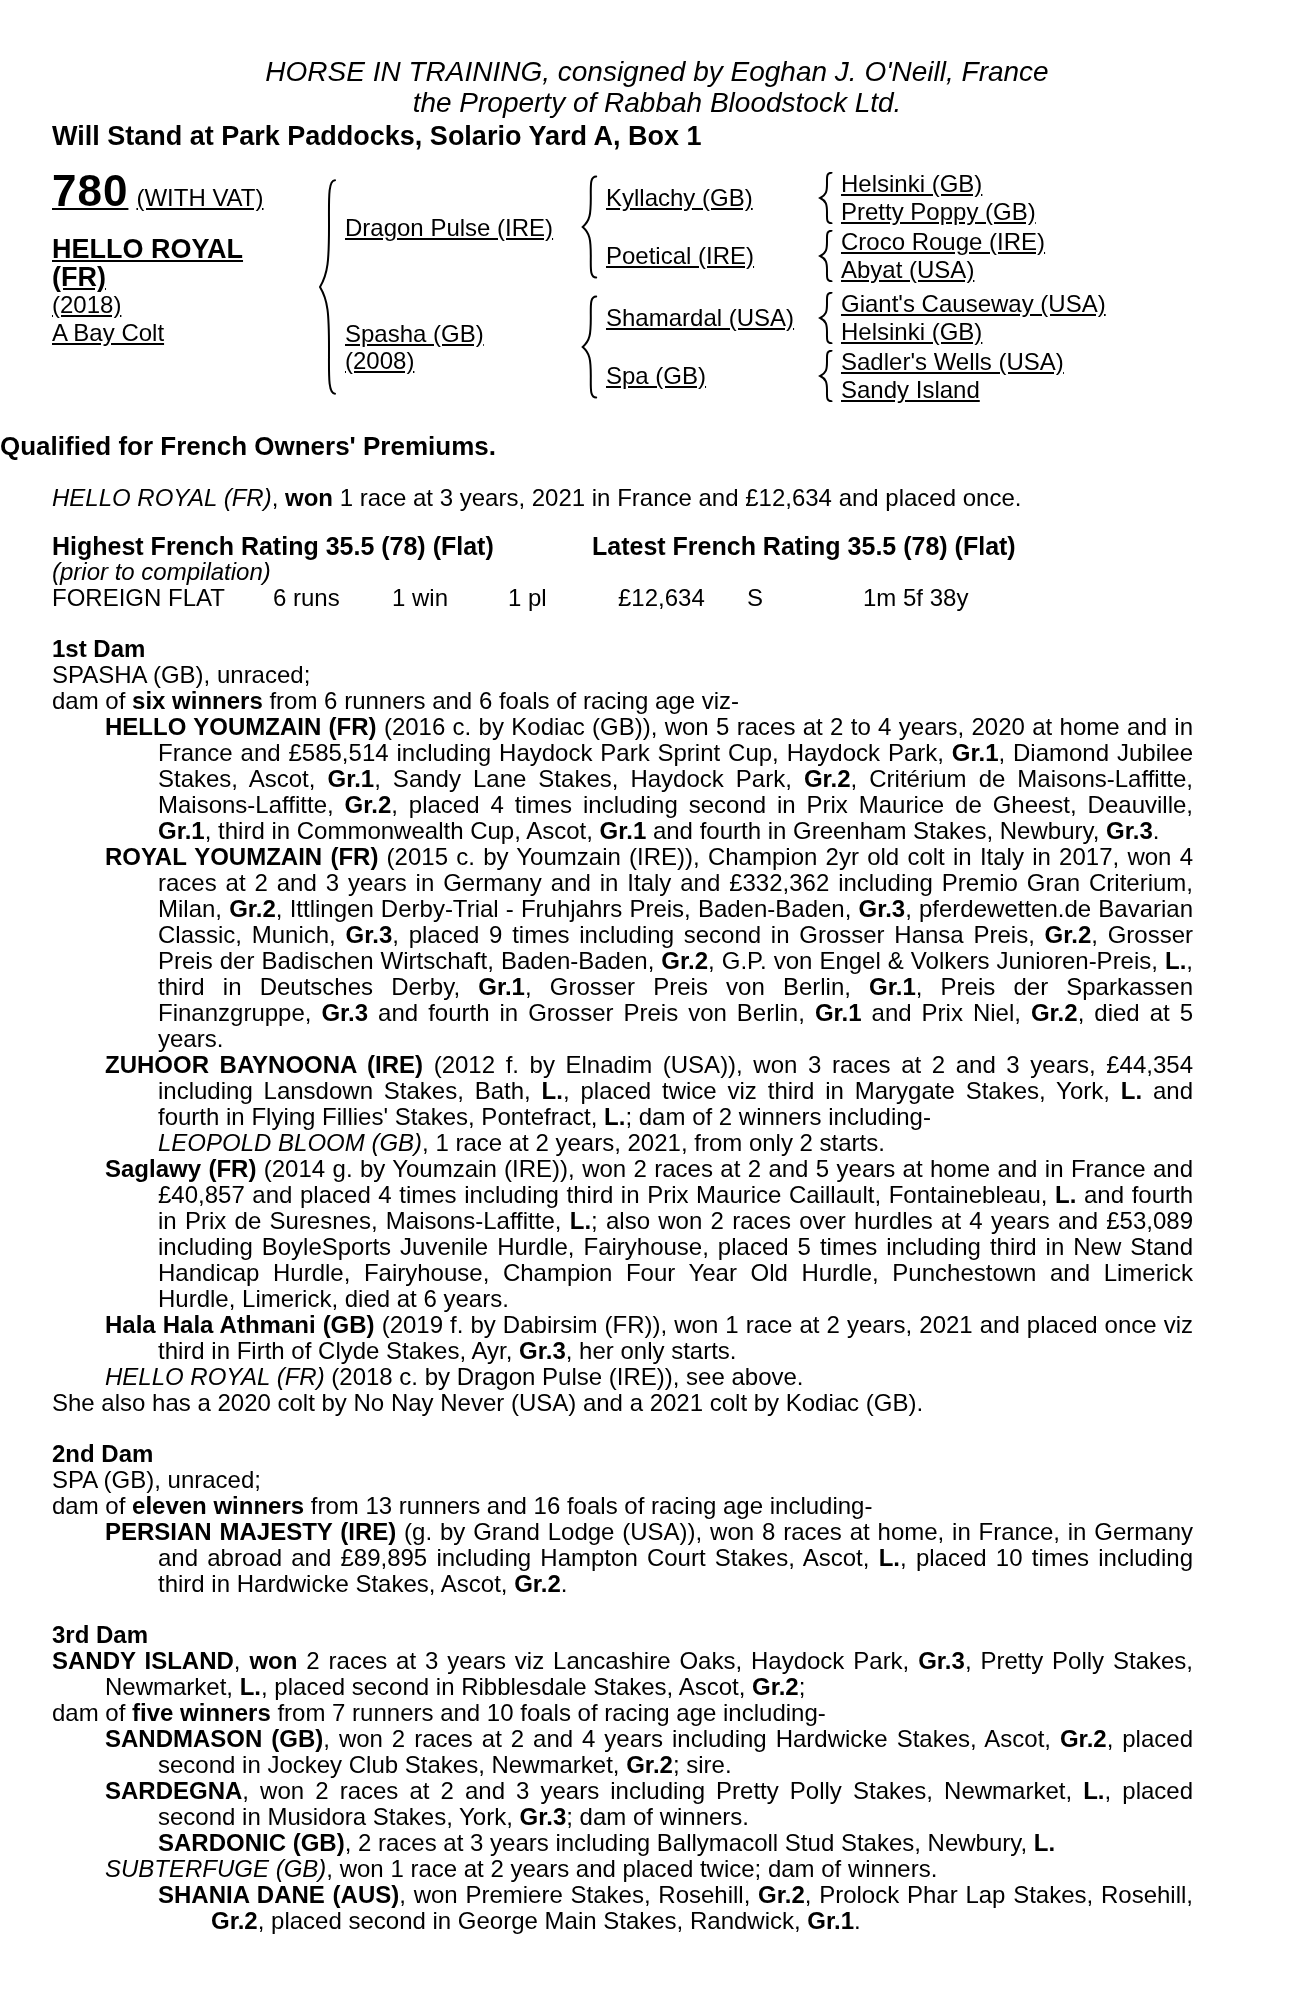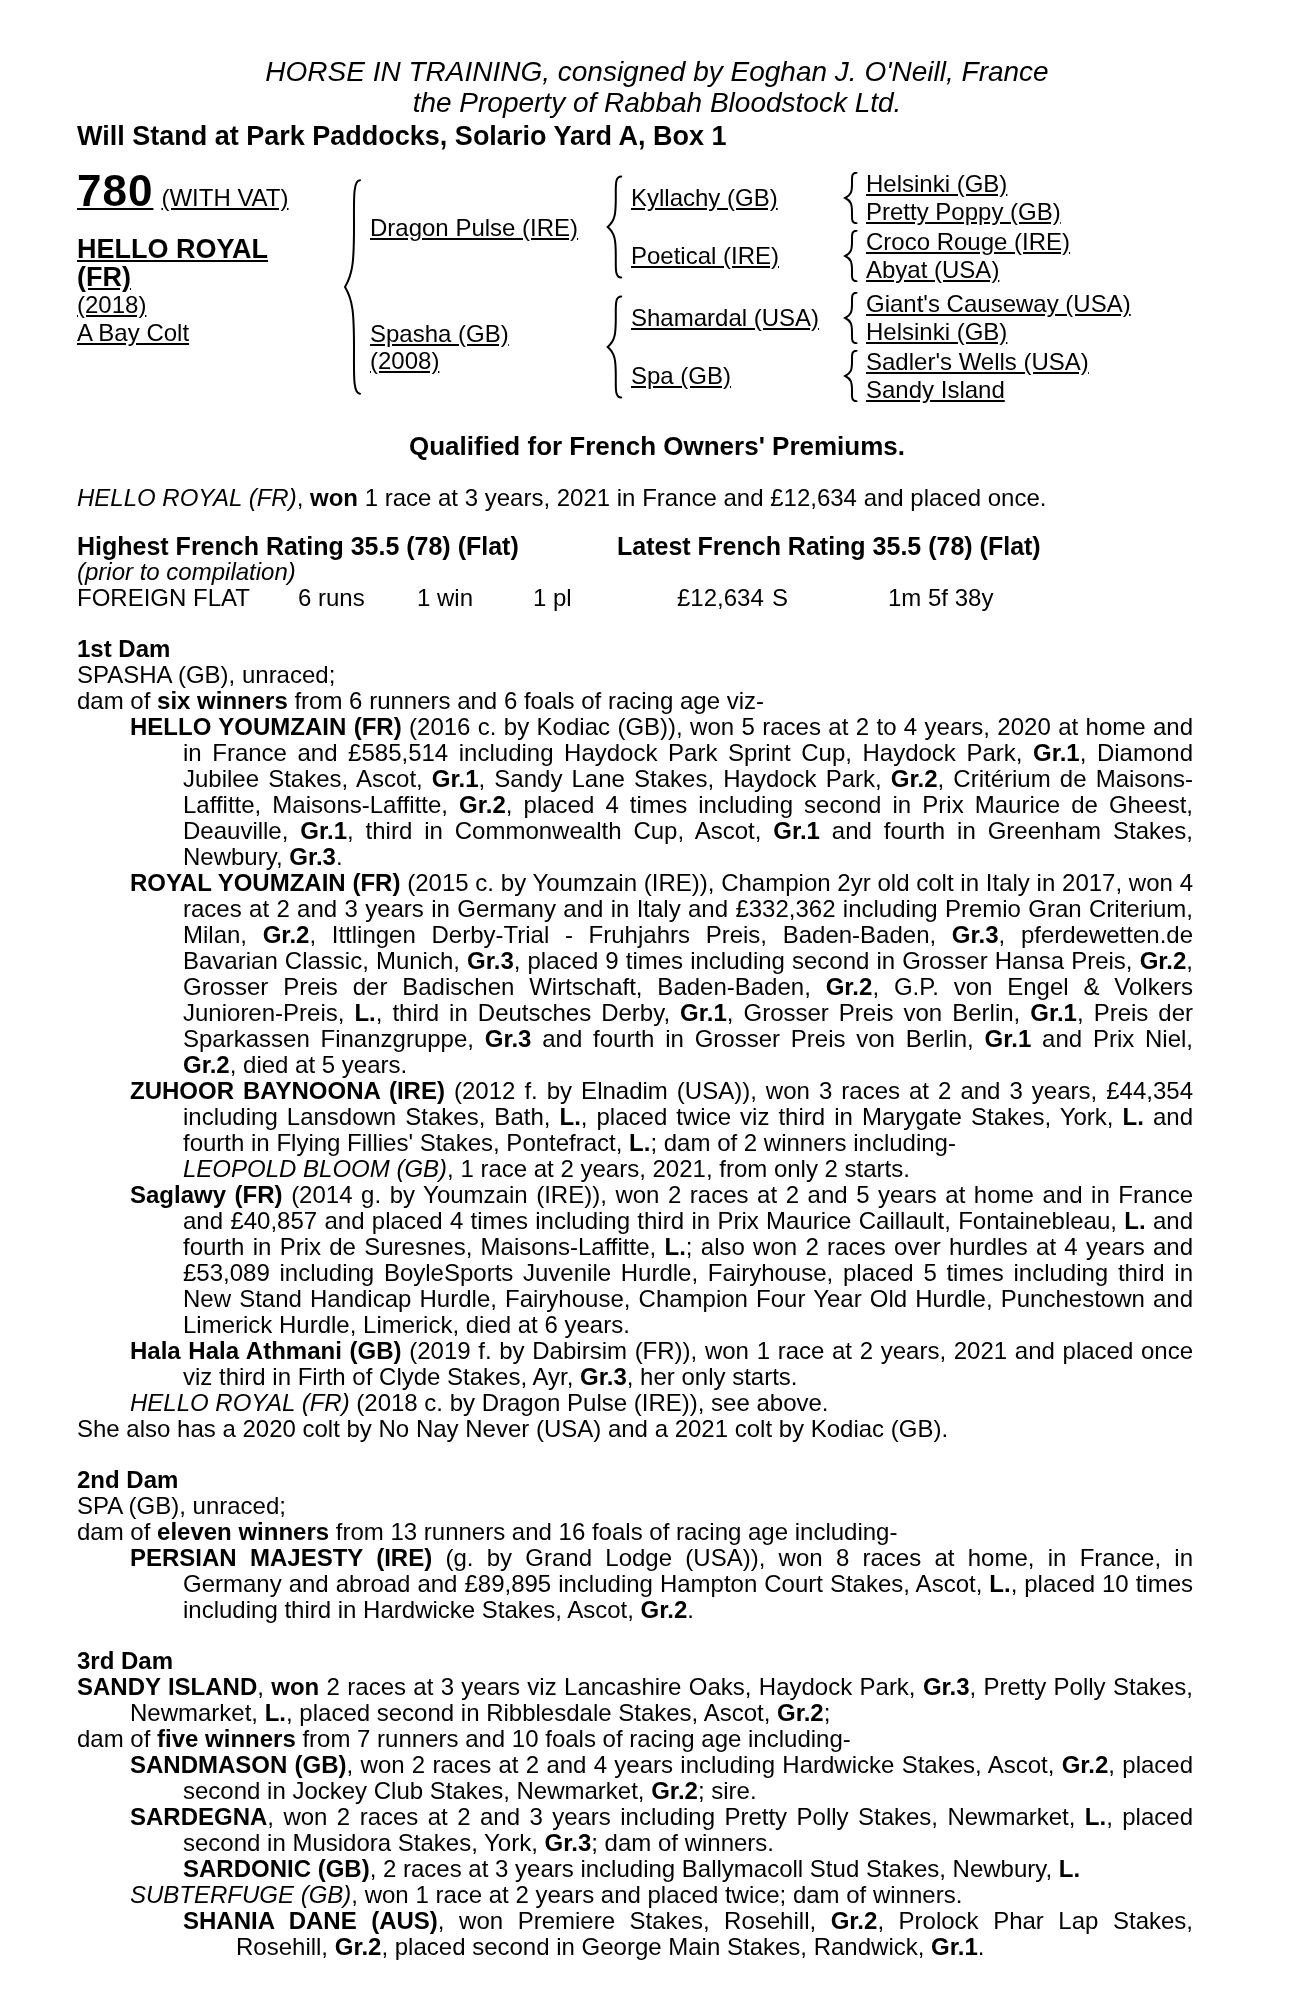--- a/index.html
+++ b/index.html
@@ -3,21 +3,21 @@
 <meta charset="utf-8">
 <style>
   html,body{margin:0;padding:0;background:#fff;}
   body{width:1314px;height:2000px;overflow:hidden;color:#000;
        font-family:"Liberation Sans",sans-serif;font-size:24px;line-height:26px;
        -webkit-font-smoothing:antialiased;}
   .bb{font-weight:bold;}
   .ii{font-style:italic;}
   .page{width:1314px;padding-top:56px;box-sizing:border-box;}
   .page-header{text-align:center;font-style:italic;font-size:28px;line-height:31px;}
-  .content{padding-left:77px;padding-right:121px;}
+  .content{padding-left:52px;padding-right:121px;}
   .stand-line{font-weight:bold;font-size:27px;margin-top:5px;}
   
   .lot-row{display:flex;margin-top:16px;min-height:244px;text-decoration:underline;}
   .lot-block{width:265px;flex:0 0 265px;}
   .lot-line{white-space:nowrap;margin-top:4px;}
   .lot-number{font-weight:bold;font-size:44px;line-height:44px;letter-spacing:1px;}
   .lot-vat{font-size:24px;margin-left:8px;}
   .horse-name-block{margin-top:22px;line-height:28px;}
   .horse-name{font-weight:bold;font-size:27px;}
   .horse-suffix{font-weight:bold;font-size:27px;}
@@ -27,32 +27,32 @@
   .half{display:flex;align-items:center;}
   .parent-cell{width:235px;flex:0 0 235px;line-height:27px;}
   .gen2-col{display:flex;flex-direction:column;gap:2px;}
   .subrow{display:flex;align-items:center;height:56px;}
   .gp-cell{width:212px;flex:0 0 212px;}
   .ggp-col{display:flex;flex-direction:column;justify-content:center;}
   .ggp{line-height:28px;white-space:nowrap;}
   .brace{flex:0 0 auto;margin-right:8px;}
   .brace svg{display:block;}
   
-  .premium{font-weight:bold;font-size:26px;text-align:center;margin-top:24px;}
+  .premium{font-weight:bold;font-size:26px;margin-top:24px;}
   .race-record{margin-top:26px;}
   
   .ratings{margin-top:22px;}
   .rating-bold{font-weight:bold;font-size:25px;display:flex;}
   .rating-bold .r1{flex:0 0 540px;white-space:nowrap;}
   .rating-bold .r2{white-space:nowrap;}
   .rating-note{font-style:italic;}
   .stat-row{position:relative;height:26px;}
   .stat-row span{position:absolute;top:0;white-space:nowrap;}
   .stat-row .c1{left:0;} .stat-row .c2{left:221px;} .stat-row .c3{left:340px;}
-  .stat-row .c4{left:456px;} .stat-row .c5{left:566px;margin-left:34px;} .stat-row .c6{left:695px;}
+  .stat-row .c4{left:456px;} .stat-row .c5{left:566px;} .stat-row .c6{left:695px;}
   .stat-row .c7{left:811px;}
   
   .dams{margin-top:6px;}
   .dam-heading{font-weight:bold;margin-top:25px;}
   .para{text-align:justify;}
 </style>
 </head>
 <body>
 
 <div class="page">

